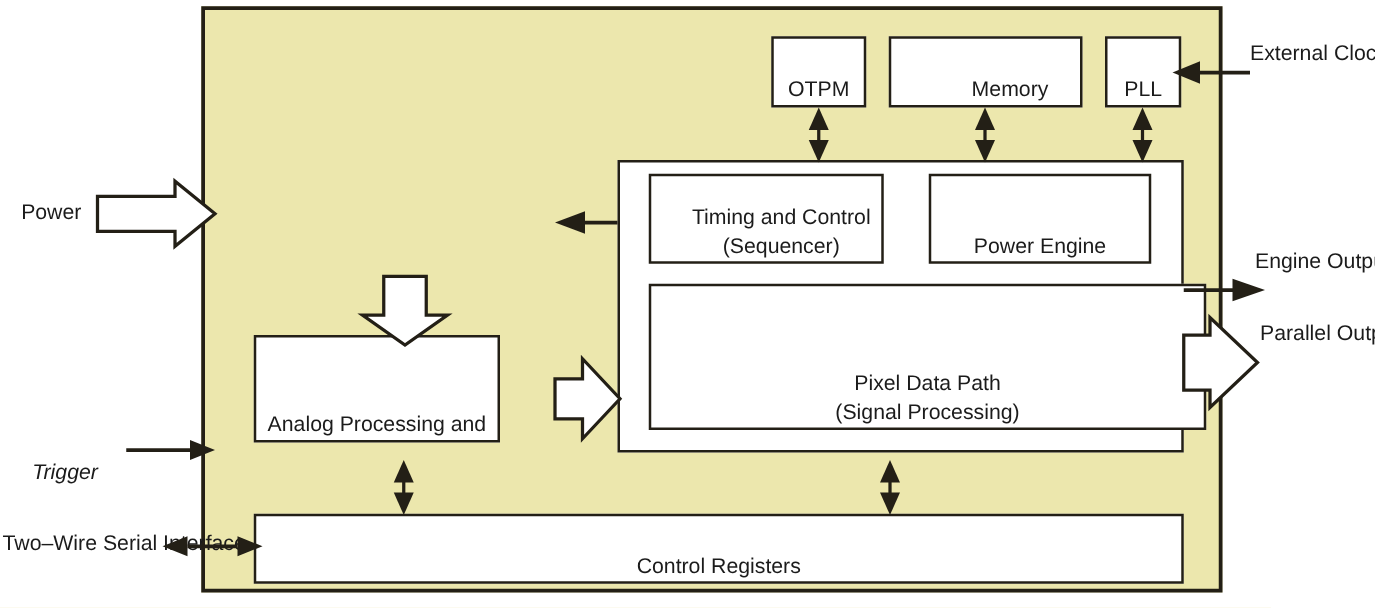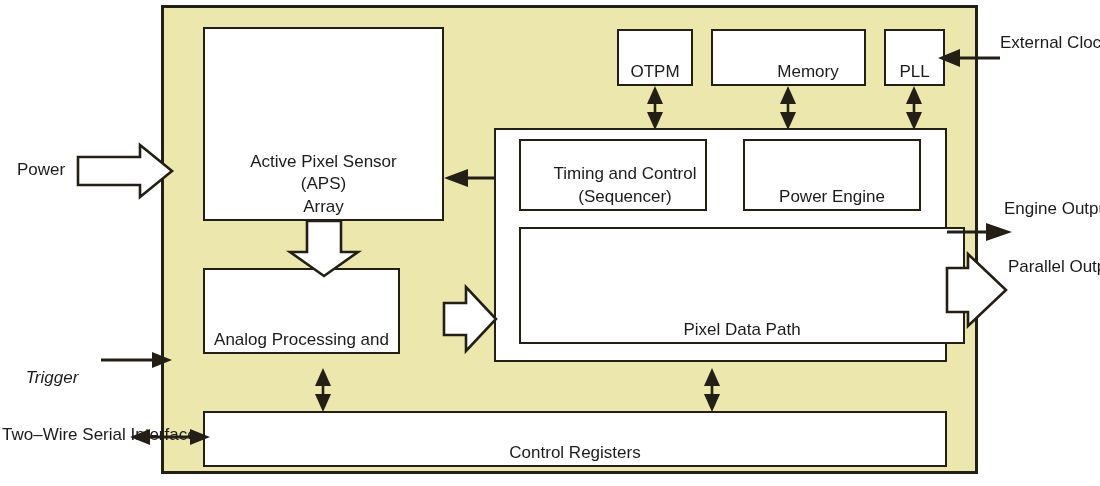--- a/index.html
+++ b/index.html
@@ -70,25 +70,20 @@
   .solid-head { fill: #231f16; stroke: none; }
   .hollow { fill: #ffffff; stroke: #231f16; stroke-width: 2.6; stroke-linejoin: miter; }
 </style>
 </head>
 <body>
 
 <div id="canvas">
 
   <div class="chip-body"></div>
 
-  <div class="blk" style="left:203px; top:27px; width:241px; height:194px;">
-    <span>Active Pixel Sensor</span>
-    <span>(APS)</span>
-    <span>Array</span>
-  </div>
 
   <div class="blk" style="left:617px; top:29px; width:76px; height:57px;">
     <span>OTPM</span>
   </div>
 
   <div class="blk" style="left:711px; top:29px; width:155px; height:57px;padding-left:39px;">
     <span>Memory</span>
   </div>
 
   <div class="blk" style="left:884px; top:29px; width:61px; height:57px;">
@@ -101,20 +96,21 @@
       <span>Timing and Control</span>
       <span>(Sequencer)</span>
     </div>
 
     <div class="blk thin" style="left:247px; top:9px; width:178px; height:72px;">
       <span>Power Engine</span>
     </div>
 
     <div class="blk thin" style="left:23px; top:97px; width:446px; height:117px;">
       <span>Pixel Data Path</span>
+      <span>(Signal Processing)</span>
     </div>
   </div>
 
   <div class="blk" style="left:203px; top:268px; width:197px; height:86px;">
     <span>Analog Processing and</span>
   </div>
 
   <div class="blk" style="left:203px; top:411px; width:744px; height:56px;">
     <span>Control Registers</span>
   </div>

